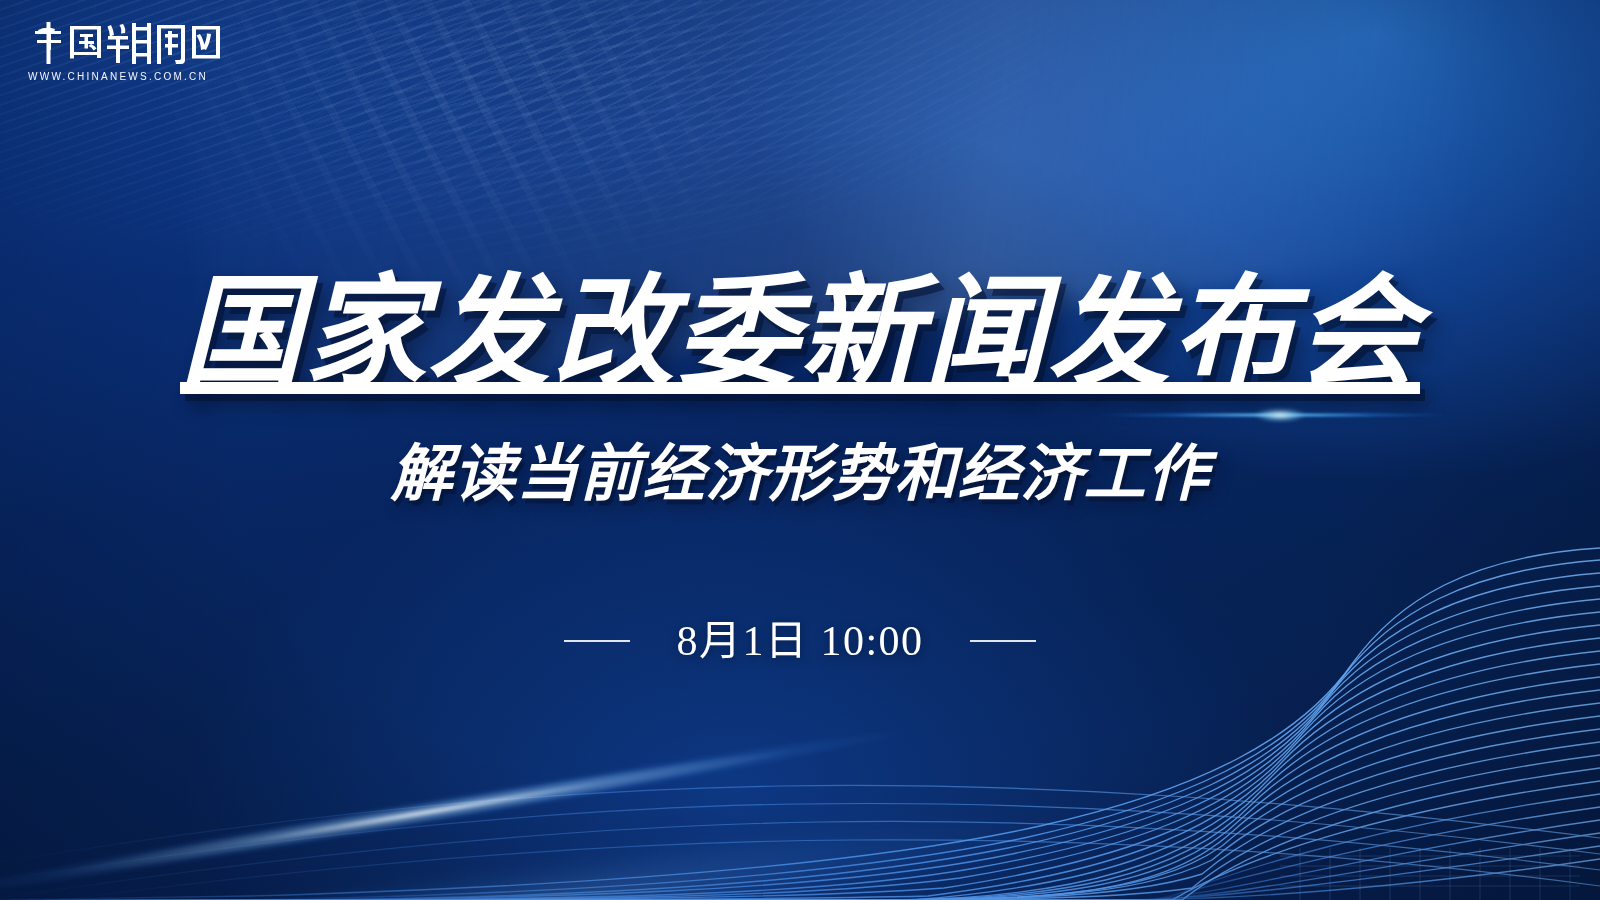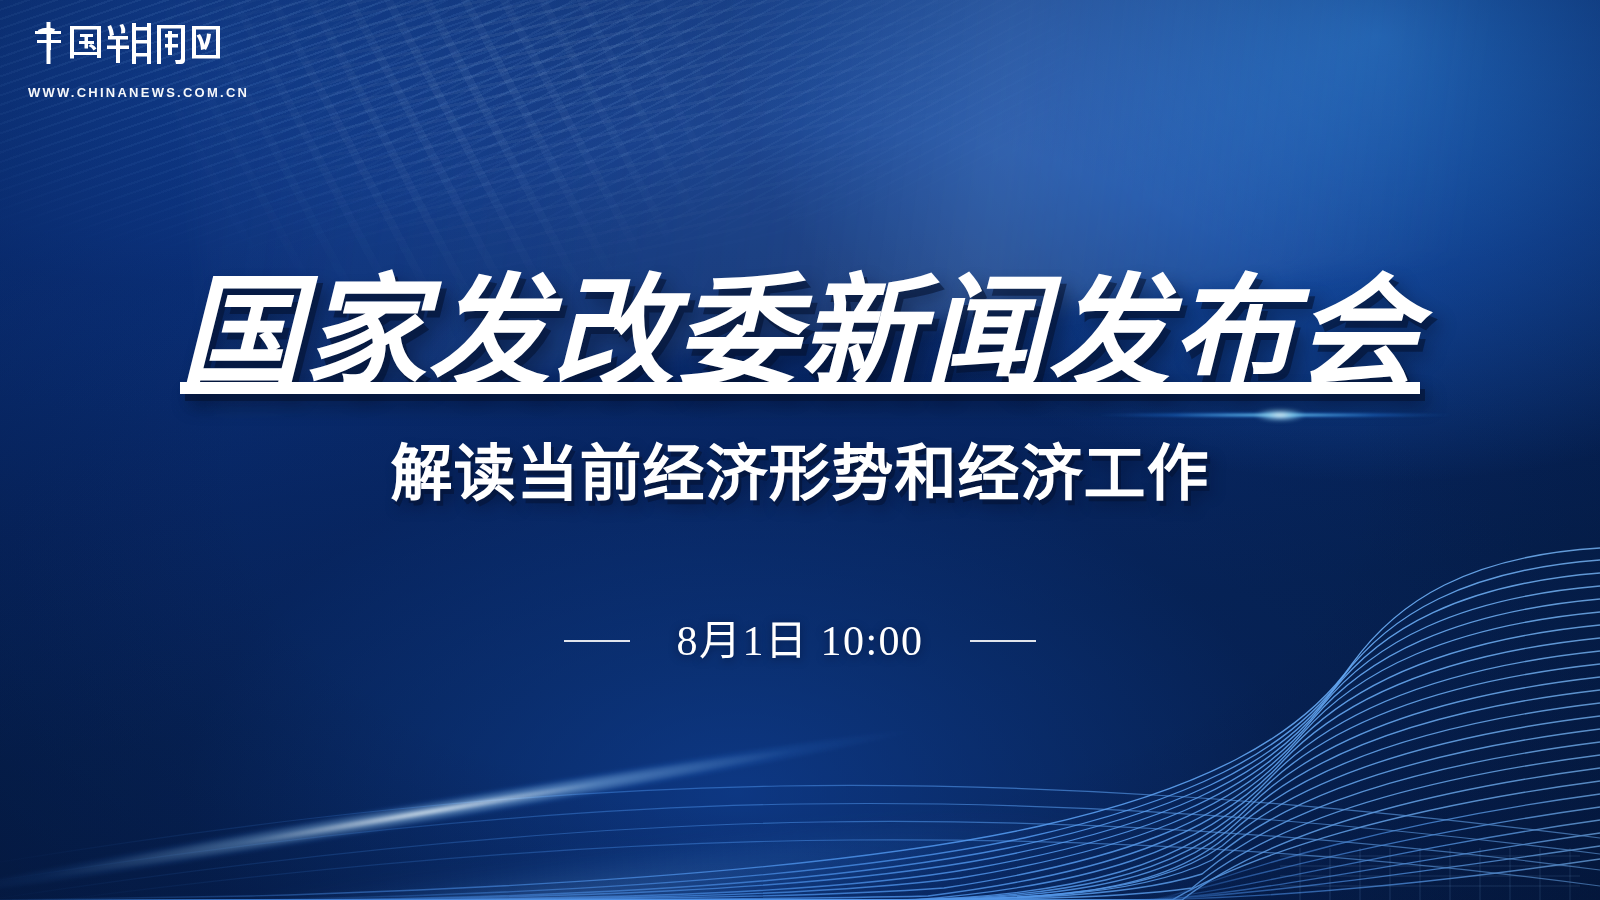--- a/index.html
+++ b/index.html
@@ -115,25 +115,25 @@
   }
 
   
   .logo { position: absolute; left: 28px; top: 16px; }
   .logo-mark {
     display: block;
     width: 192px; height: 52px;
   }
   .logo-url {
     display: block;
-    margin-top: 17px;
+    margin-top: 3px;
     color: #ffffff;
-    font-size: 13px;
+    font-size: 10px;
     letter-spacing: 2.25px;
-    font-weight: 700;
+    font-weight: 400;
     white-space: nowrap;
     opacity: .96;
   }
 
   
   .content {
     position: absolute;
     left: 0; right: 0; top: 0;
     text-align: center;
   }
@@ -152,20 +152,21 @@
        9px 12px 18px rgba(2,10,34,0.45);
     text-decoration: underline;
   }
   .subhead {
     position: absolute;
     top: 443px; left: 0; right: 0;
     color: #ffffff;
     font-size: 62px;
     line-height: 1.0;
     font-weight: bold;
+    font-style: italic;
     letter-spacing: 1px;
     white-space: nowrap;
     text-shadow:
        3px 5px 0 rgba(3,16,46,0.50),
        6px 8px 14px rgba(2,10,34,0.40);
   }
   .datetime-row {
     position: absolute;
     top: 620px; left: 0; right: 0;
     display: flex;

